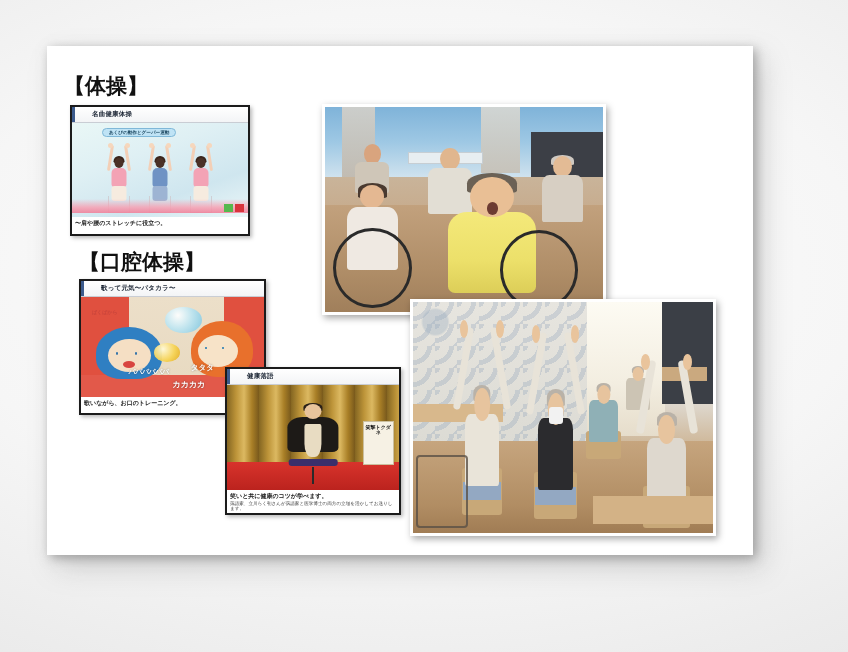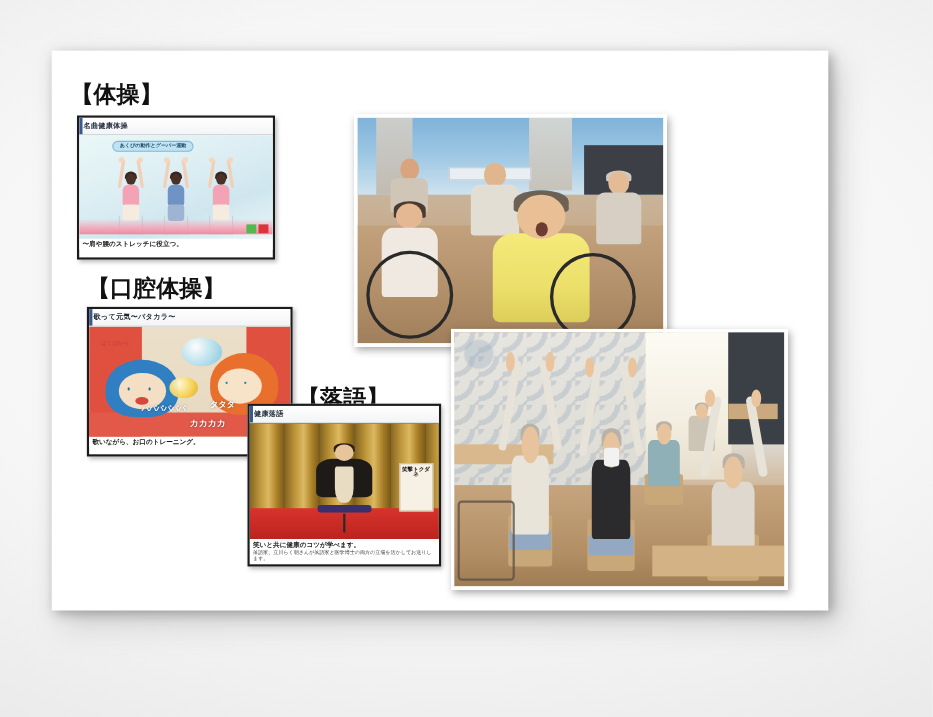--- a/index.html
+++ b/index.html
@@ -63,21 +63,21 @@
     border:2px solid #1b1b1b;
     box-sizing:border-box;
     overflow:hidden;
     box-shadow:2px 2px 4px rgba(0,0,0,.28);
   }
   .card-head{
     height:15px;
     background:linear-gradient(180deg,#ffffff 0%,#f3f4f6 100%);
     border-bottom:1px solid #c9cdd4;
     display:flex;align-items:center;
-    padding-left:4px;
+    padding-left:20px;
     position:relative;
   }
   .card-head::before{
     content:"";
     position:absolute;left:0;top:0;bottom:0;width:3px;
     background:#3b5a8c;
   }
   .card-head .t{
     font-size:6.5px;font-weight:700;color:#1a2433;
     letter-spacing:.2px;line-height:1;
@@ -261,21 +261,20 @@
 </head>
 <body>
 
 <div class="bg-vignette"></div>
 
 <div class="page">
 
 
   <div class="seclabel lbl-koku">【口腔体操】</div>
   <div class="seclabel lbl-taiso">【体操】</div>
-  <div class="seclabel lbl-rakugo">【落語】</div>
 
   <div class="card card1">
     <div class="card-head">
       <span class="t">名曲健康体操</span>
     </div>
     <div class="card-body">
       <div class="c1-bubble">あくびの動作とグーパー運動</div>
       <div class="figure-row">
         <div class="fig pink">
           <div class="chair"></div>

